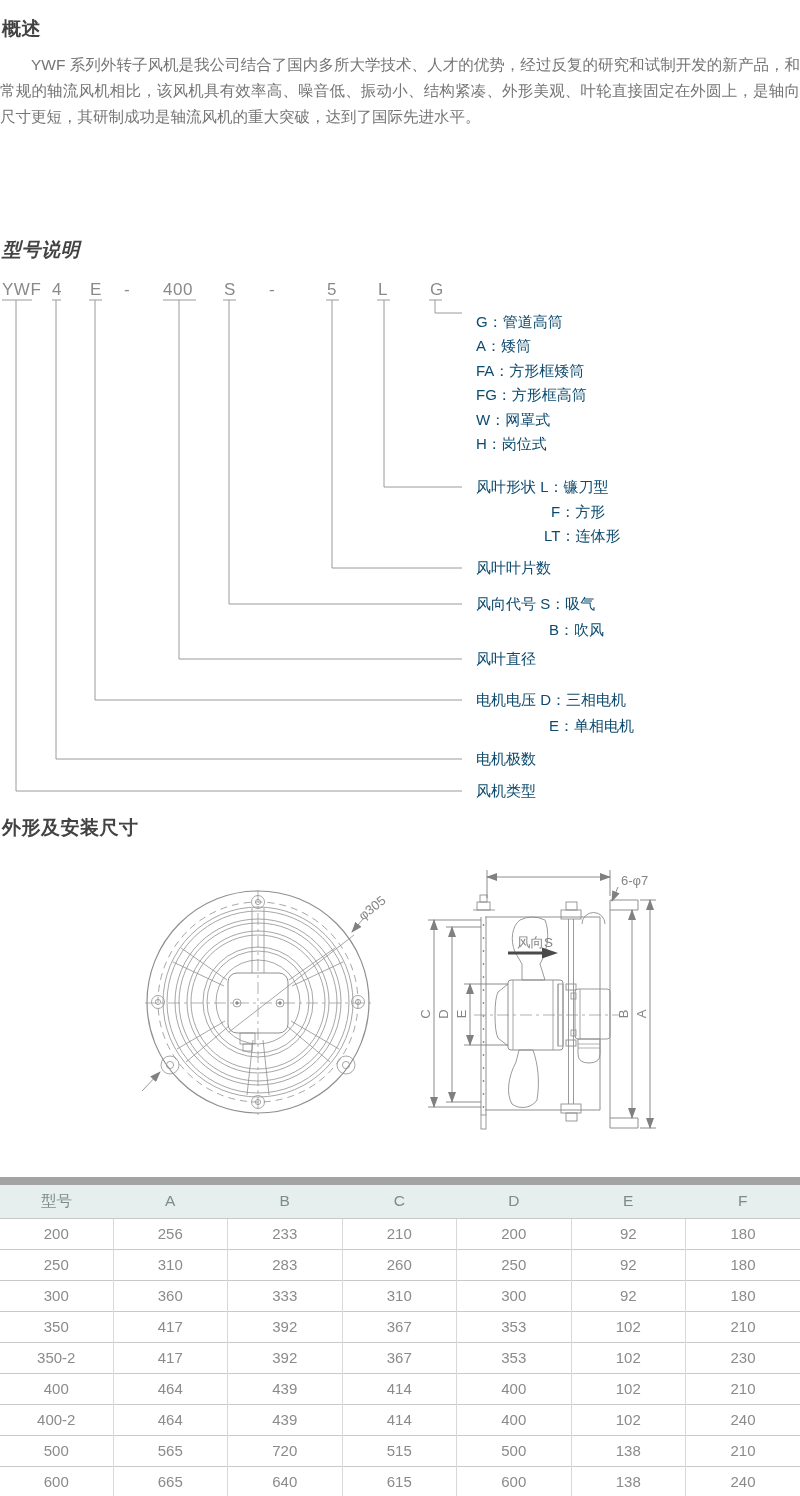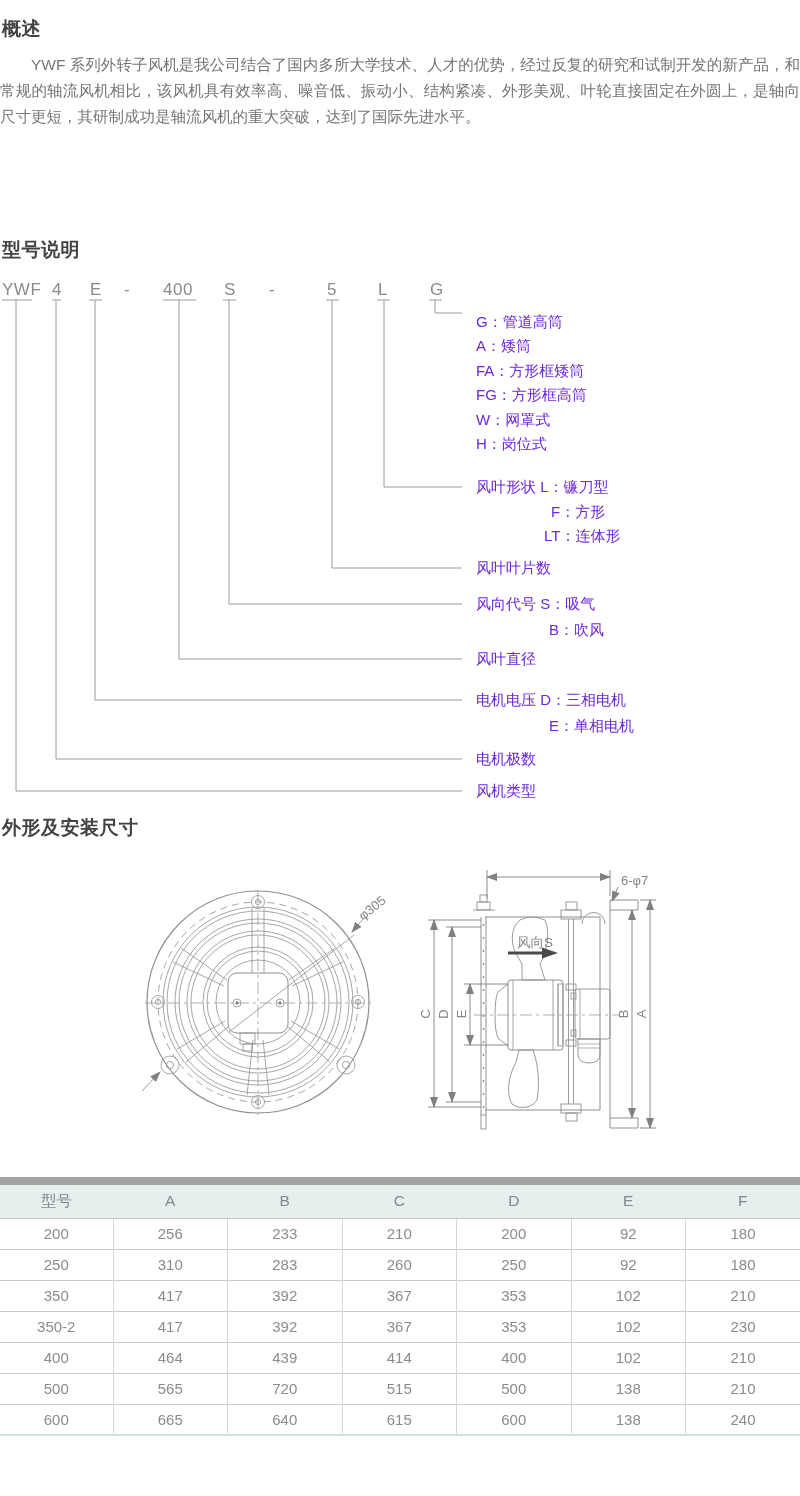--- a/index.html
+++ b/index.html
@@ -7,26 +7,26 @@
   body { font-family: "Liberation Sans", "DejaVu Sans", sans-serif; }
   .page { position:relative; width:800px; height:1496px; background:#fff; overflow:hidden; margin:12px auto; }
 
   
   #sec-overview { position:absolute; top:4px; left:0; width:800px; }
   .h-title { font-size:19px; font-weight:600; color:#434343; margin:0 0 10px 2px; letter-spacing:0.5px; }
   .overview-para { font-size:15.5px; line-height:26px; color:#757575; text-align:justify; text-indent:2em; }
 
   
   #sec-model { position:absolute; top:225px; left:0; width:800px; height:580px; }
-  #sec-model .h-title { margin-bottom:0; }
+  #sec-model .h-title { margin-bottom:0;font-style:italic; }
   .code-sym { position:absolute; top:43px; font-size:17px; color:#8a8a8a; letter-spacing:0.5px; }
   .cs0{left:2px} .cs1{left:52px} .cs2{left:90px} .cs3{left:124px} .cs4{left:163px}
   .cs5{left:224px} .cs6{left:269px} .cs7{left:327px} .cs8{left:378px} .cs9{left:430px}
   #model-lines { position:absolute; top:0; left:0; }
-  .m-label { position:absolute; font-size:15px; line-height:18px; color:#6d28d9; white-space:nowrap; }
+  .m-label { position:absolute; font-size:15px; line-height:18px; color:#0c4a6e; white-space:nowrap; }
   .ml-g0{left:476px; top:76px}  .ml-g1{left:476px; top:100px} .ml-g2{left:476px; top:125px}
   .ml-g3{left:476px; top:149px} .ml-g4{left:476px; top:174px} .ml-g5{left:476px; top:198px}
   .ml-b0{left:476px; top:241px} .ml-b1{left:551px; top:266px} .ml-b2{left:544px; top:290px}
   .ml-c0{left:476px; top:322px}
   .ml-d0{left:476px; top:358px} .ml-d1{left:549px; top:384px}
   .ml-e0{left:476px; top:413px}
   .ml-f0{left:476px; top:454px} .ml-f1{left:549px; top:480px}
   .ml-h0{left:476px; top:513px}
   .ml-i0{left:476px; top:545px}
 
@@ -284,20 +284,29 @@
           <tr>
             <td>250</td>
             <td>310</td>
             <td>283</td>
             <td>260</td>
             <td>250</td>
             <td>92</td>
             <td>180</td>
           </tr>
           <tr>
+            <td>300</td>
+            <td>360</td>
+            <td>333</td>
+            <td>310</td>
+            <td>300</td>
+            <td>92</td>
+            <td>180</td>
+          </tr>
+          <tr>
             <td>350</td>
             <td>417</td>
             <td>392</td>
             <td>367</td>
             <td>353</td>
             <td>102</td>
             <td>210</td>
           </tr>
           <tr>
             <td>350-2</td>
@@ -311,20 +320,29 @@
           <tr>
             <td>400</td>
             <td>464</td>
             <td>439</td>
             <td>414</td>
             <td>400</td>
             <td>102</td>
             <td>210</td>
           </tr>
           <tr>
+            <td>400-2</td>
+            <td>464</td>
+            <td>439</td>
+            <td>414</td>
+            <td>400</td>
+            <td>102</td>
+            <td>240</td>
+          </tr>
+          <tr>
             <td>500</td>
             <td>565</td>
             <td>720</td>
             <td>515</td>
             <td>500</td>
             <td>138</td>
             <td>210</td>
           </tr>
           <tr>
             <td>600</td>

